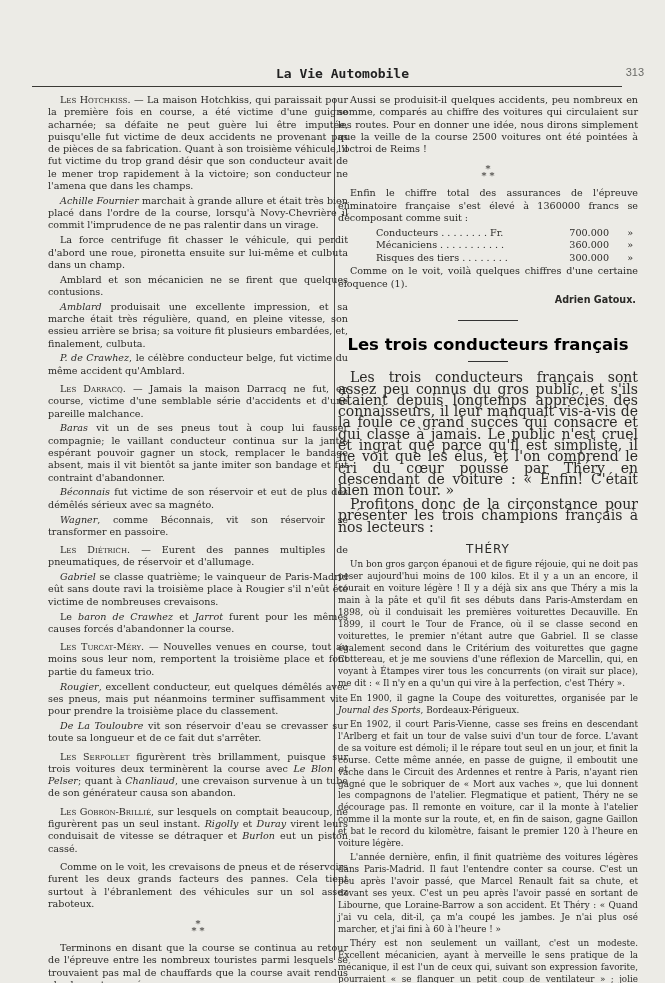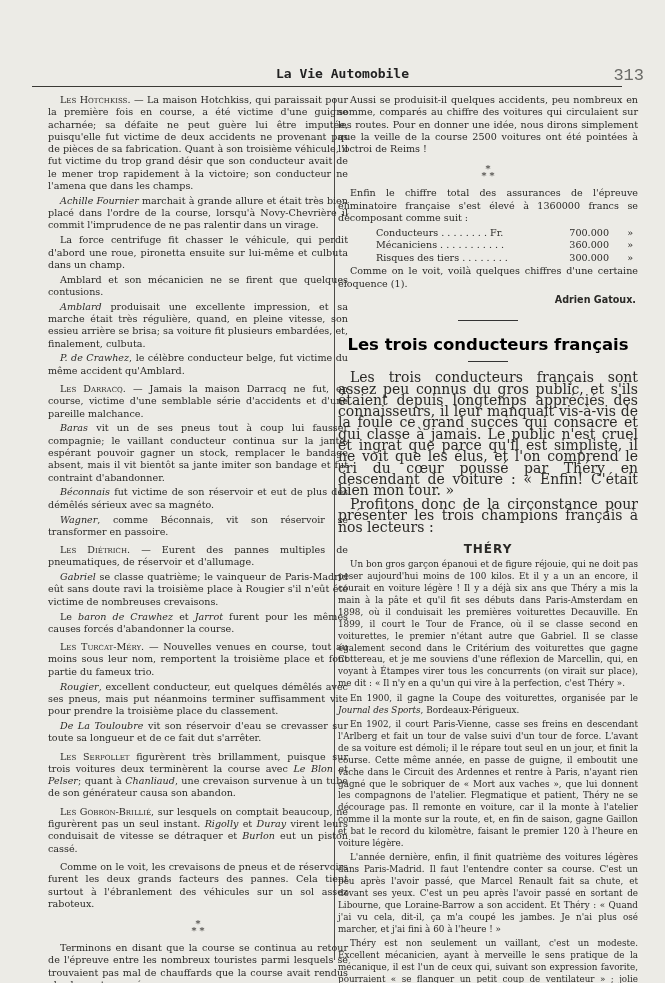--- a/index.html
+++ b/index.html
@@ -14,21 +14,21 @@
   .running-head {
     position: absolute; left: 35px; top: 44px; width: 615px; height: 16px;
   }
   .running-title {
     position: absolute; left: 0; width: 100%; text-align: center;
     font-family: "DejaVu Sans Mono", "Liberation Mono", monospace;
     font-weight: bold; font-size: 13px; letter-spacing: 0; color: #222;
   }
   .page-number {
     position: absolute; right: 6px; top: 0;
-    font-family: Liberation Mono, monospace; font-size: 17px; color: #6a6a66;
+    font-family: Liberation Sans, sans-serif; font-size: 11px; color: #6a6a66;
   }
   .head-rule {
     position: absolute; left: 32px; top: 64px; width: 590px; height: 0;
     border-top: 1.5px solid #3a3935;
   }
   .col {
     position: absolute; top: 72px;
     font-size: 9.6px; line-height: 12.3px; text-align: justify;
   }
   .col-left { left: 48px; width: 300px; }
@@ -51,21 +51,21 @@
   .ins-q { width: 24px; text-align: right; }
   .signature { text-align: right; font-weight: bold; font-family: "DejaVu Sans", sans-serif; font-size: 9.6px; margin: 4px 2px 14px 0; }
   .short-rule { width: 60px; margin: 0 auto; border-top: 1.5px solid #333; }
   .section-title {
     text-align: center; font-family: "DejaVu Sans", "Liberation Sans", sans-serif;
     font-weight: bold; font-size: 16.5px; line-height: 20px; margin: 14px 0 6px 0; color: #000000;
   }
   .tiny-rule { width: 40px; margin: 0 auto 10px auto; border-top: 1px solid #333; }
   .intro { font-size: 14px; line-height: 11.3px; }
   .sub-title {
-    text-align: center; font-family: "DejaVu Sans", sans-serif; font-weight: bold;
+    text-align: center; font-family: "DejaVu Sans", sans-serif; font-weight: normal;
     font-size: 12px; letter-spacing: 1px; margin: 10px 0 4px 0;
   }
   .bio { font-size: 8.8px; line-height: 11.9px; }
 </style>
 </head>
 <body>
 
 <div class="page">
 
   <div class="running-head">

